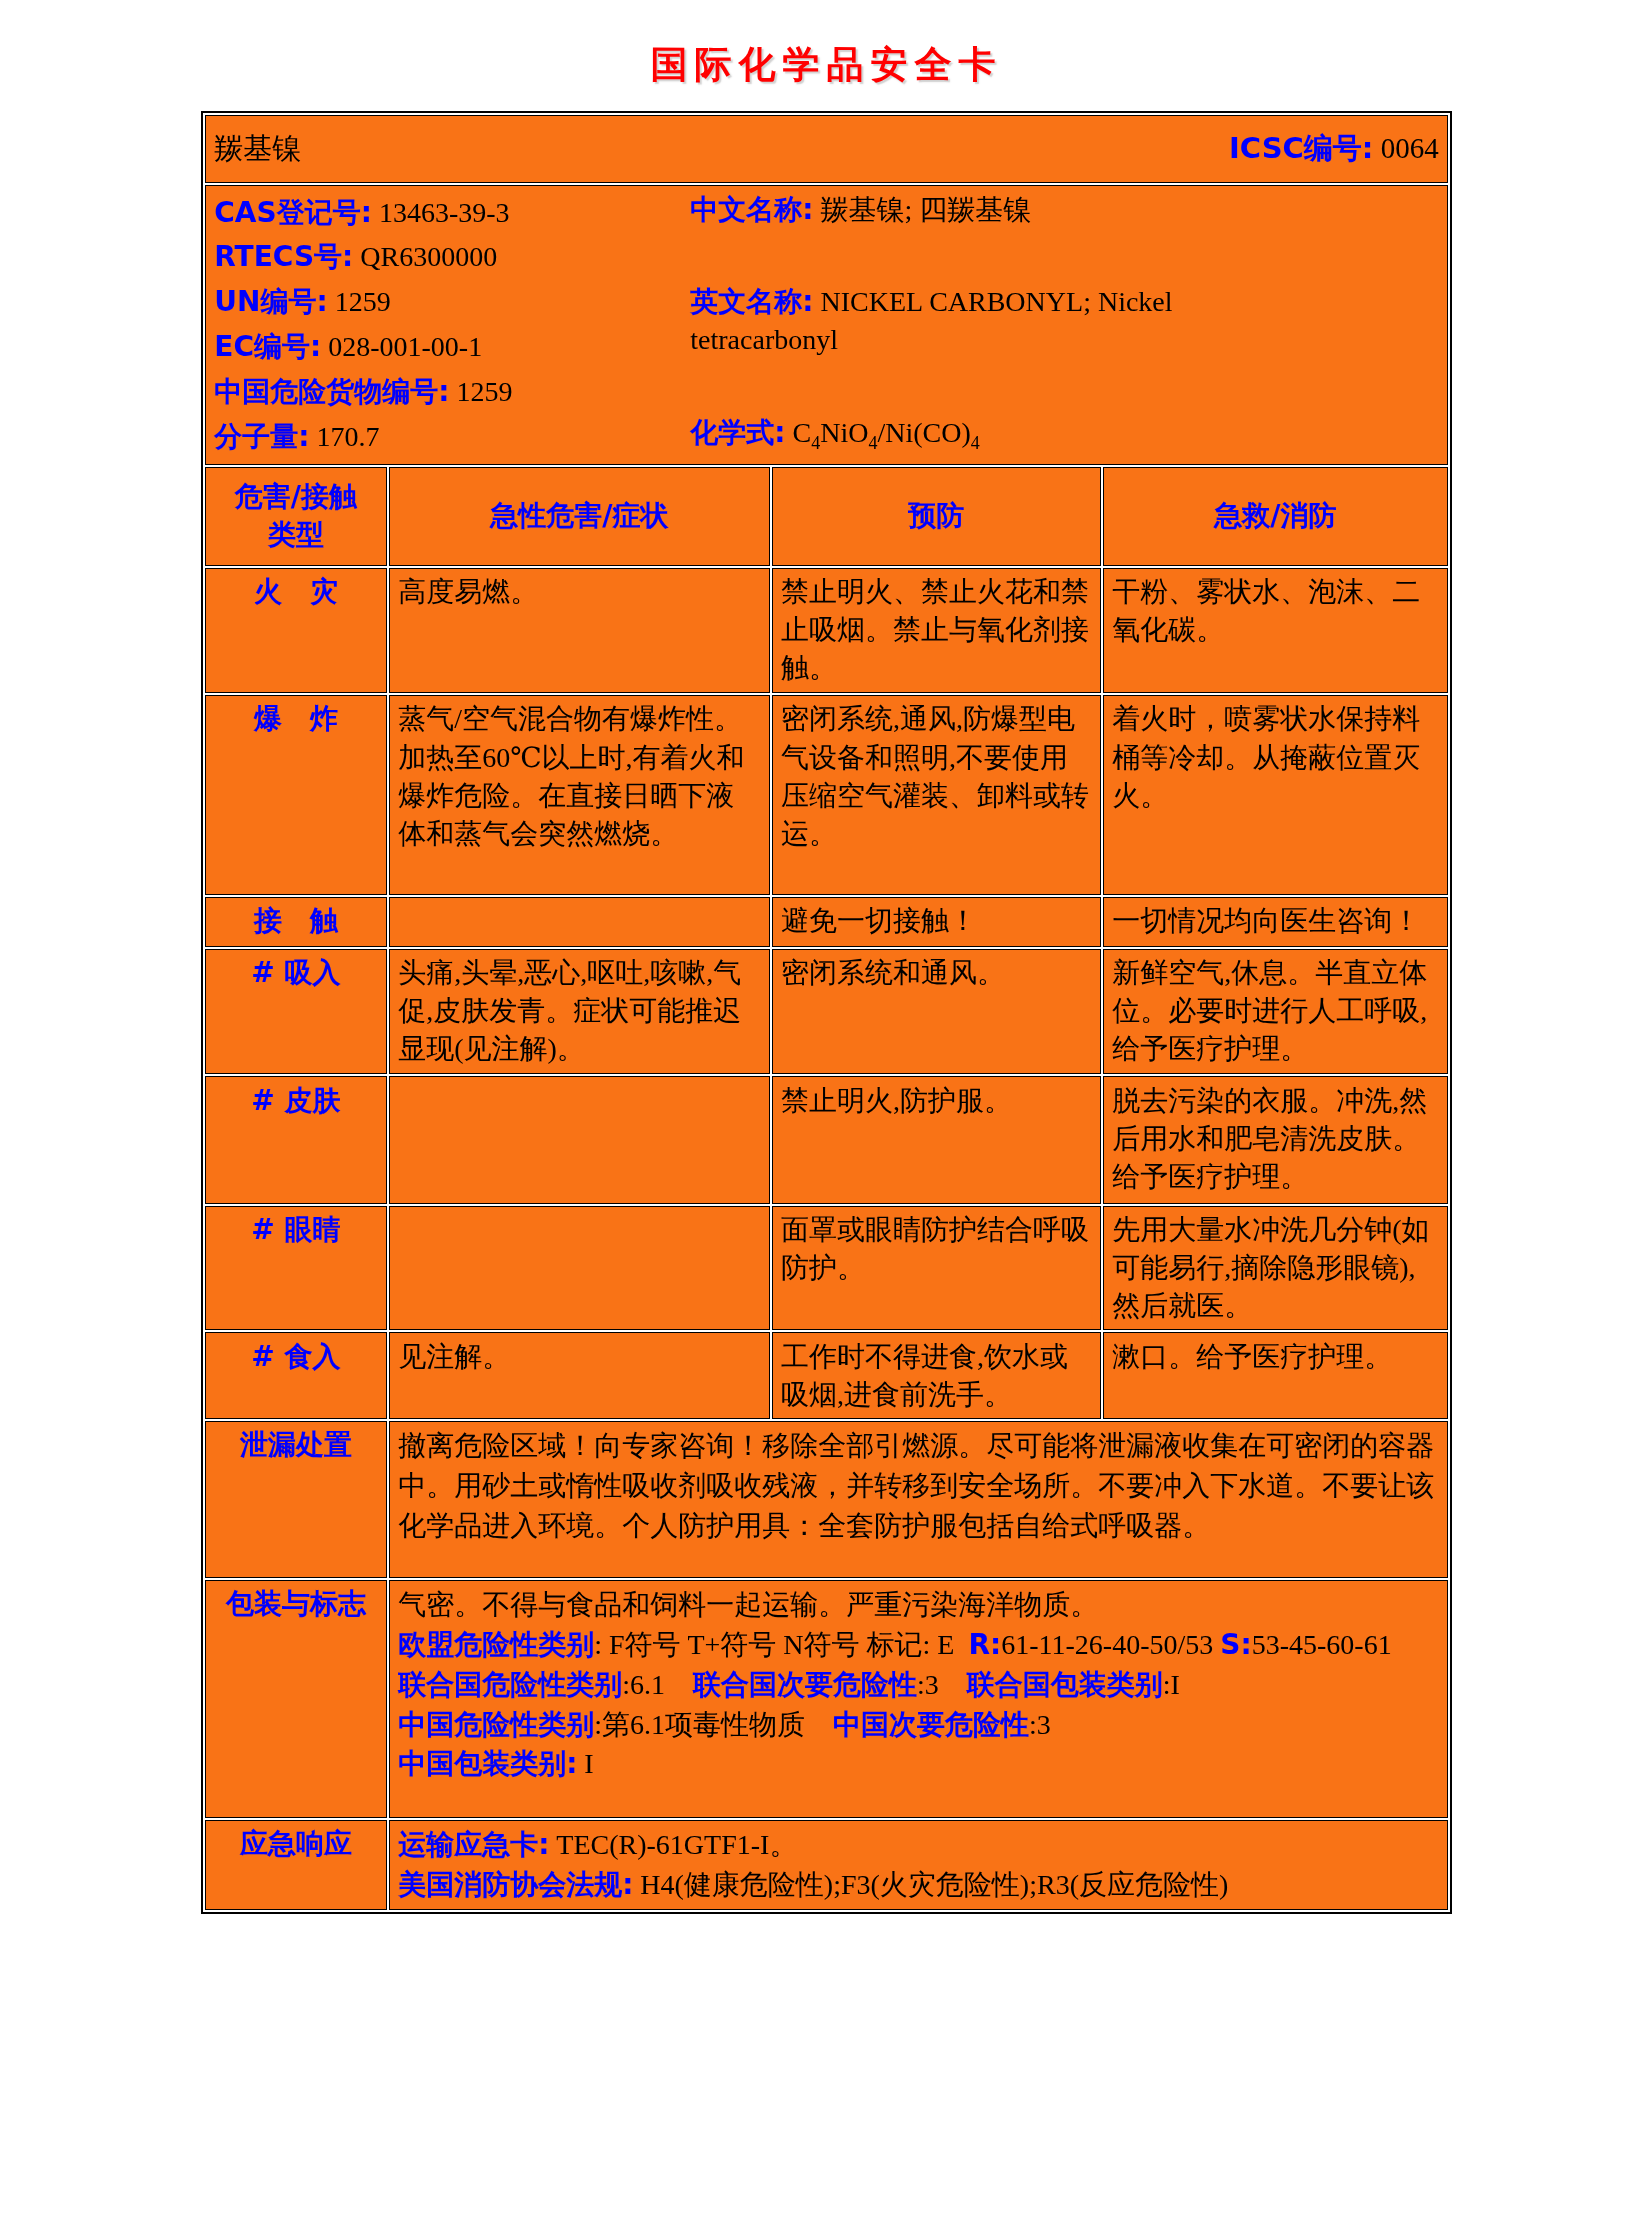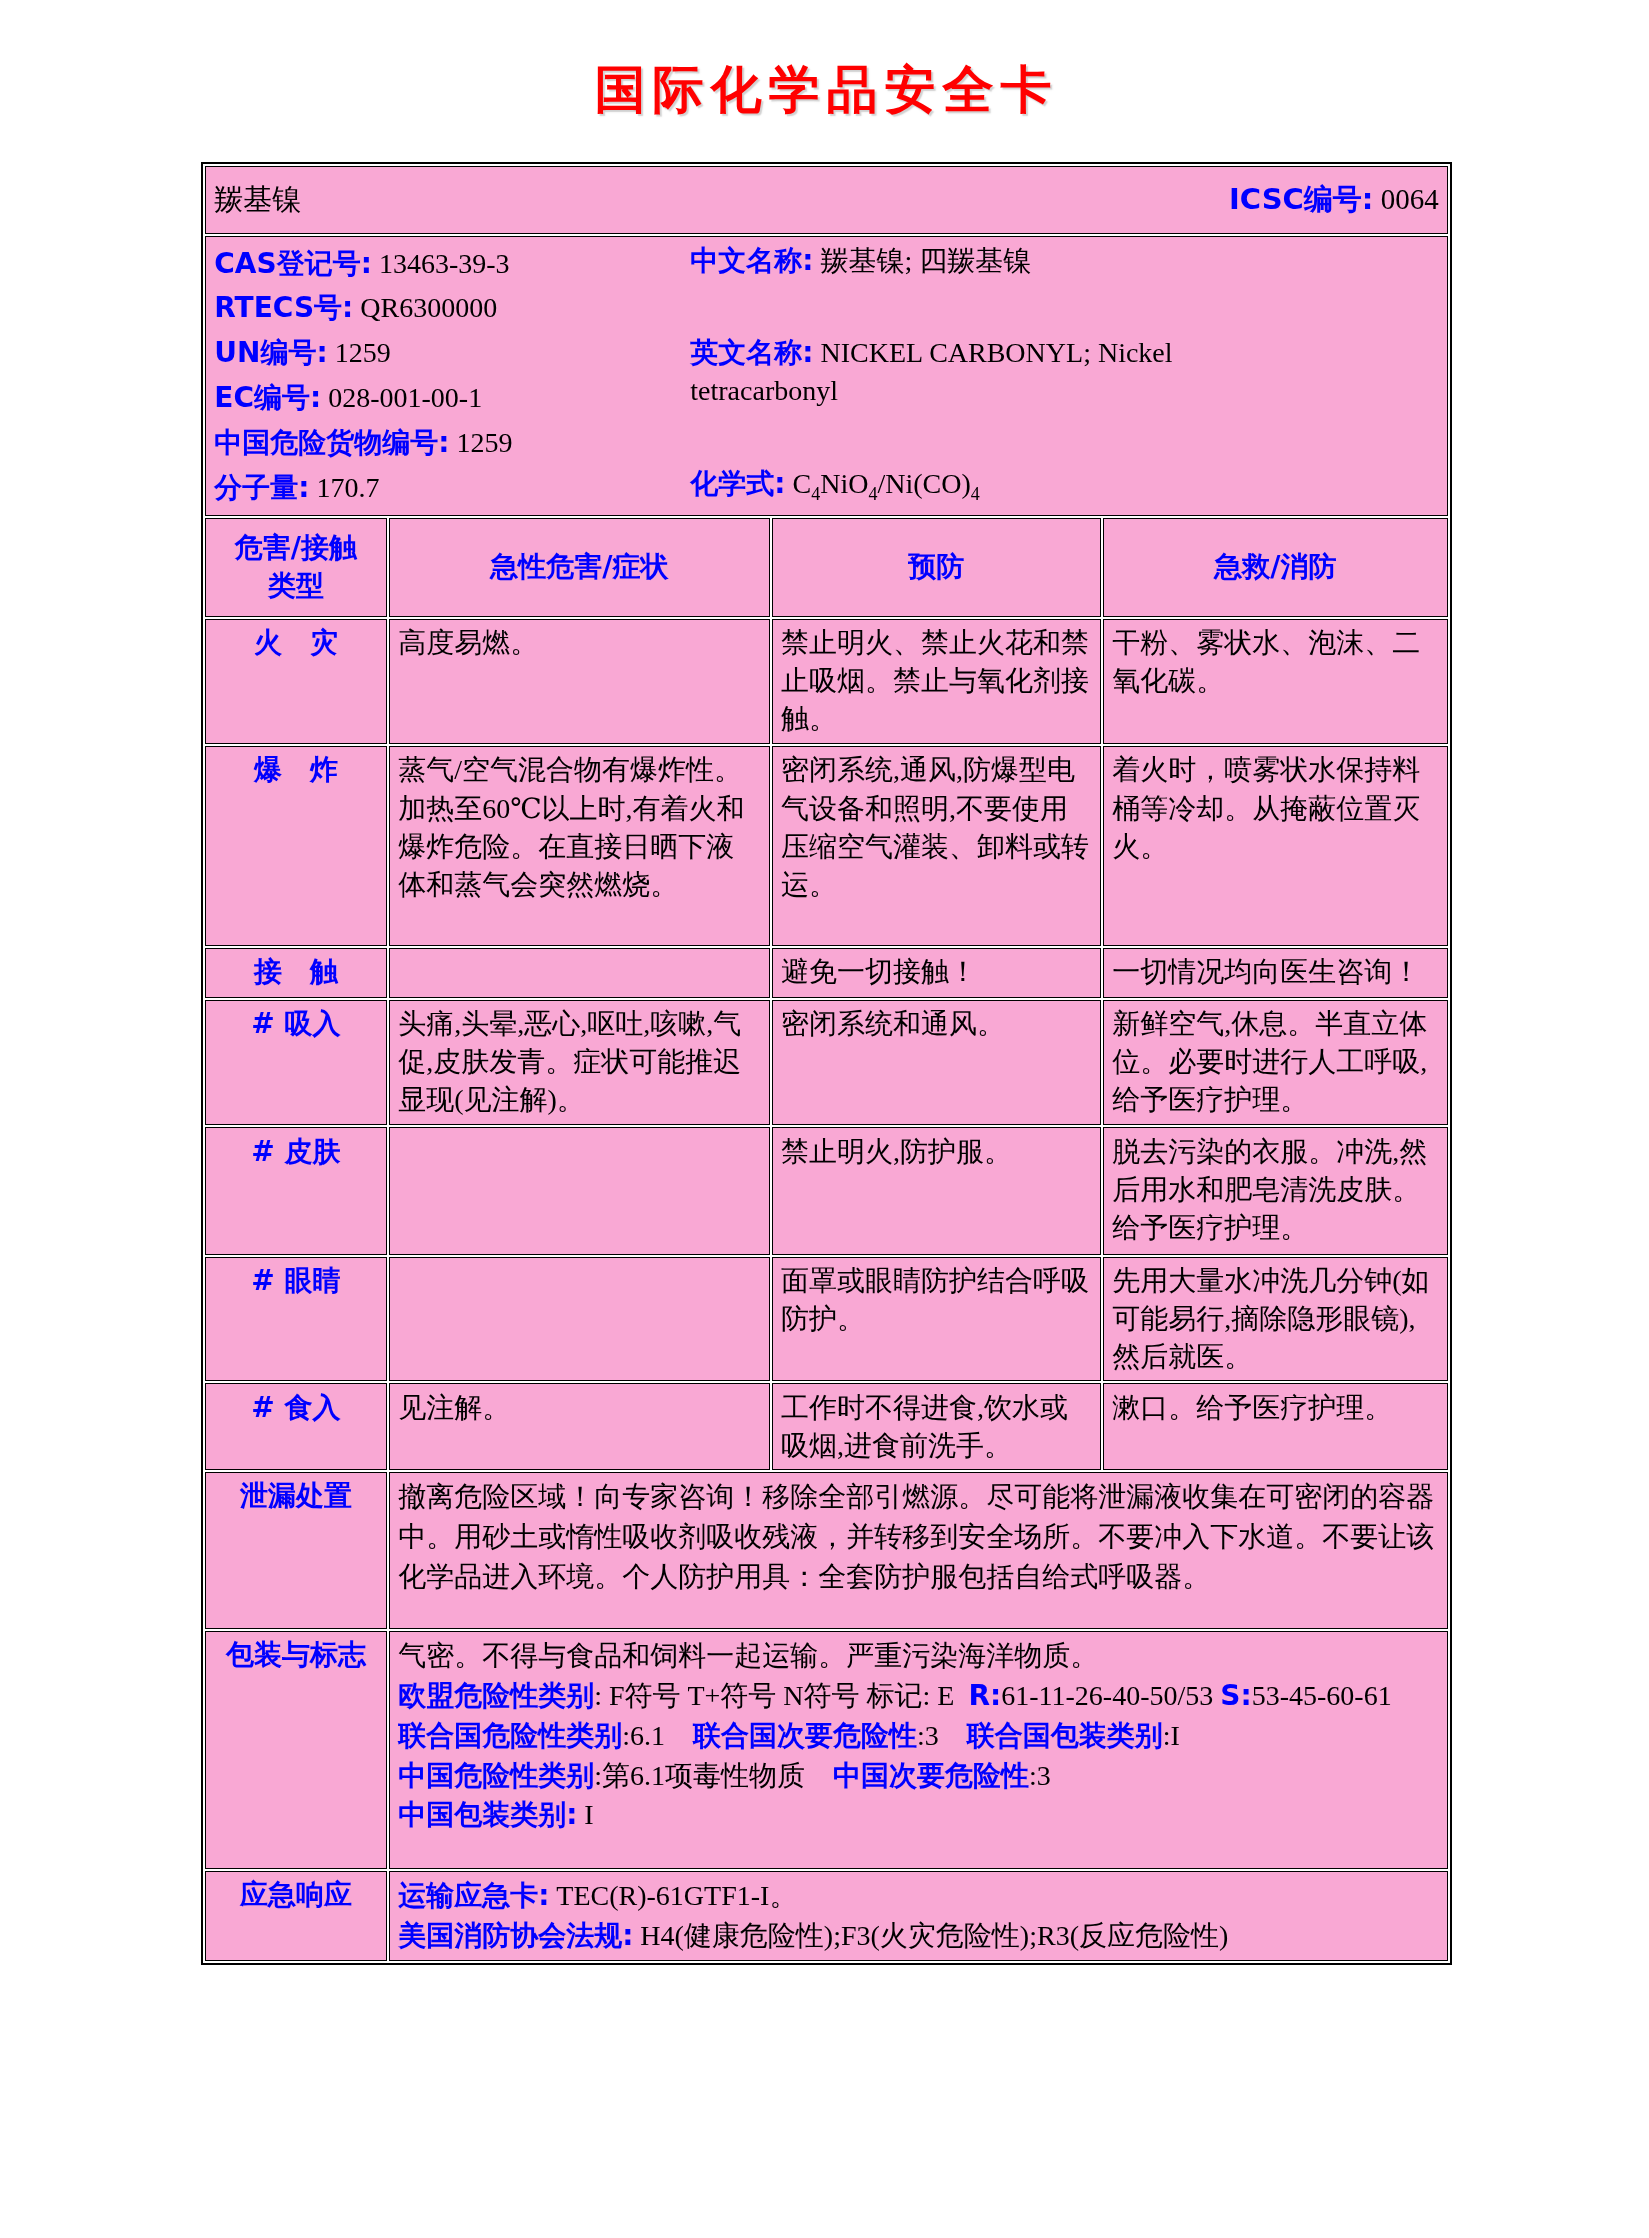--- a/index.html
+++ b/index.html
@@ -13,46 +13,46 @@
     font-family: "Liberation Serif", "DejaVu Serif", serif;
     color: #000000;
     position: relative;
     overflow: hidden;
   }
   .content {
     margin-left: 201px;
     width: 1251px;
   }
   .page-title {
-    margin: 16px;
+    margin: 0;
     padding-top: 40px;
     padding-bottom: 21px;
     text-align: center;
     font-family: "DejaVu Sans", "Liberation Sans", sans-serif;
     font-weight: bold;
-    font-size: 51px;
+    font-size: 37px;
     letter-spacing: 7px;
     color: #FF0000;
     text-shadow: 2.1px 2.1px 1.4px rgba(120,120,120,0.35);
   }
   table.card {
     border-collapse: separate;
     border-spacing: 2.1px;
     border: 2.8px solid #000000;
     width: 1251px;
     table-layout: fixed;
     background: #ffffff;
   }
   table.card td {
     border: 1.4px solid #000000;
     padding: 4.2px 8.3px;
     vertical-align: top;
     font-size: 28px;
     line-height: 1.36;
-    background: #f9a8d4;
+    background: #f97316;
     word-wrap: break-word;
   }
   .blue {
     color: #0000FF;
     font-family: "DejaVu Sans", "Liberation Sans", sans-serif;
     font-weight: bold;
   }
   
   tr.r-top td { height: 58px; vertical-align: middle; }
   .top-inner {

